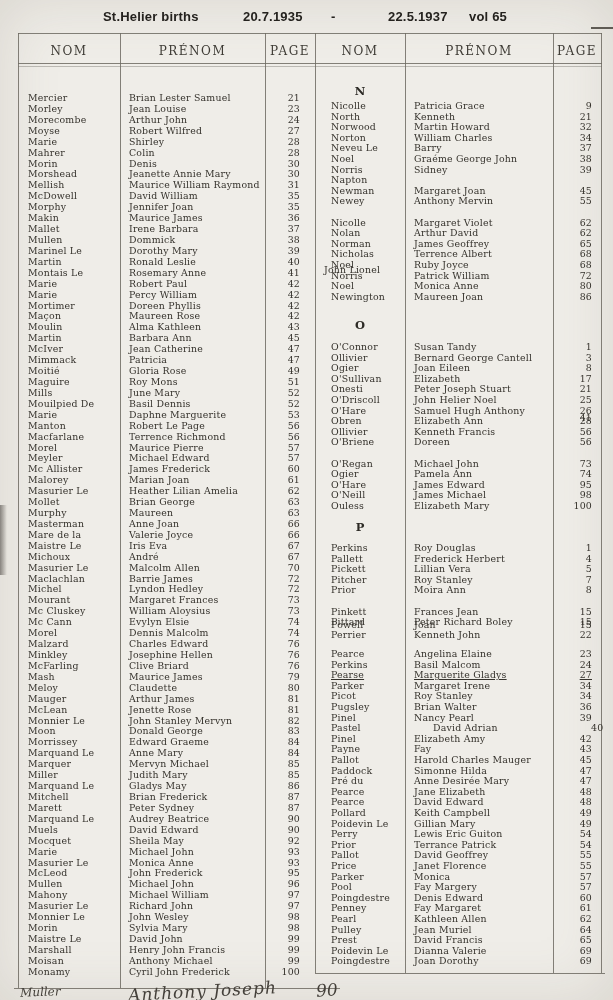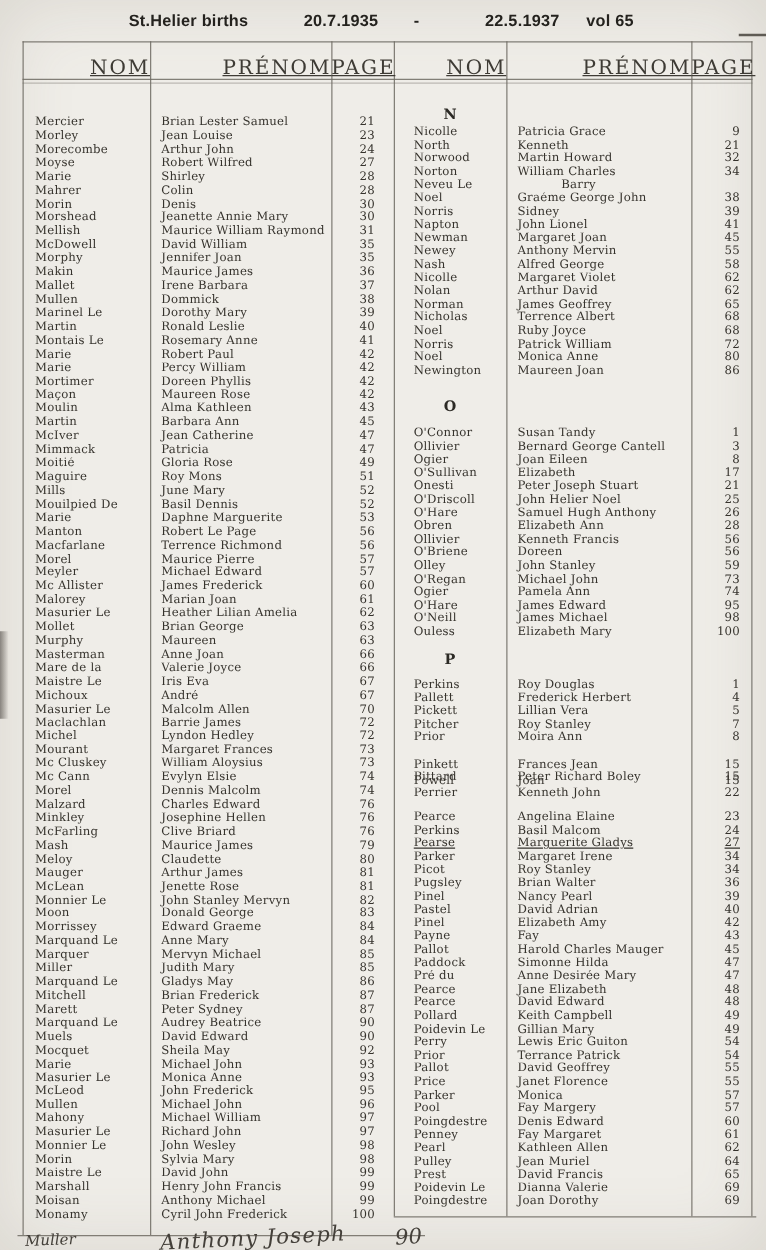--- a/index.html
+++ b/index.html
@@ -17,22 +17,22 @@
   
   .doc-header span{position:absolute;top:9px;font-family:"Liberation Sans","DejaVu Sans",sans-serif;
     font-weight:bold;font-size:13px;color:#24221e;letter-spacing:.2px;}
   .t-title{left:103px;} .t-from{left:243px;} .t-dash{left:331px;}
   .t-to{left:388px;} .t-vol{left:469px;}
   
   .vline,.hline{position:absolute;background:#6f6b63;opacity:.85;}
   .vline{width:1px;} .hline{height:1px;}
   .hline.faint{opacity:.4;}
   
-  .colhead{position:absolute;top:44px;text-align:right;font-size:16px;
-    letter-spacing:1.5px;color:#3e3b35;text-decoration:underline;}
+  .colhead{position:absolute;top:44px;text-align:center;font-size:12px;
+    letter-spacing:1.5px;color:#3e3b35;}
   
   .rows-left{position:absolute;left:18px;top:93px;width:297px;}
   .row{display:flex;height:10.93px;line-height:10.93px;font-size:9.4px;
     letter-spacing:.2px;white-space:nowrap;}
   .rows-left .c-nom{flex:0 0 102px;padding-left:10px;box-sizing:border-box;overflow:hidden;}
   .rows-left .c-prenom{flex:0 0 145px;padding-left:9px;box-sizing:border-box;overflow:hidden;}
   .rows-left .c-page{flex:1;text-align:right;padding-right:15px;box-sizing:border-box;}
   .rows-right{position:absolute;left:315px;top:0;width:287px;height:1000px;}
   .rows-right .row{position:absolute;left:0;width:100%;height:10.6px;line-height:10.6px;}
   .rows-right .c-nom{flex:0 0 90px;padding-left:16px;box-sizing:border-box;overflow:hidden;}
@@ -505,54 +505,49 @@
       <div class="row" style="top: 122.2px;">
         <span class="c-nom">Norwood</span>
         <span class="c-prenom">Martin Howard</span>
         <span class="c-page">32</span>
       </div>
       <div class="row" style="top: 132.8px;">
         <span class="c-nom">Norton</span>
         <span class="c-prenom">William Charles</span>
         <span class="c-page">34</span>
       </div>
-      <div class="row" style="top: 143.4px; gap: 35px;">
+      <div class="row" style="top: 143.4px;">
         <span class="c-nom">Neveu Le</span>
         <span class="c-prenom">Barry</span>
         <span class="c-page">37</span>
       </div>
       <div class="row" style="top: 154px;">
         <span class="c-nom">Noel</span>
         <span class="c-prenom">Graéme George John</span>
         <span class="c-page">38</span>
       </div>
       <div class="row" style="top: 164.6px;">
         <span class="c-nom">Norris</span>
         <span class="c-prenom">Sidney</span>
         <span class="c-page">39</span>
       </div>
-      <div class="row" style="top: 175.2px;">
+      <div class="row" style="top: 175.2px; flex-direction: column;">
         <span class="c-nom">Napton</span>
         <span class="c-prenom">John Lionel</span>
         <span class="c-page">41</span>
       </div>
       <div class="row" style="top: 185.8px;">
         <span class="c-nom">Newman</span>
         <span class="c-prenom">Margaret Joan</span>
         <span class="c-page">45</span>
       </div>
       <div class="row" style="top: 196.4px;">
         <span class="c-nom">Newey</span>
         <span class="c-prenom">Anthony Mervin</span>
         <span class="c-page">55</span>
-      </div>
-      <div class="row" style="top: 207px;">
-        <span class="c-nom">Nash</span>
-        <span class="c-prenom">Alfred George</span>
-        <span class="c-page">58</span>
       </div>
       <div class="row" style="top: 217.6px;">
         <span class="c-nom">Nicolle</span>
         <span class="c-prenom">Margaret Violet</span>
         <span class="c-page">62</span>
       </div>
       <div class="row" style="top: 228.2px;">
         <span class="c-nom">Nolan</span>
         <span class="c-prenom">Arthur David</span>
         <span class="c-page">62</span>
@@ -631,25 +626,20 @@
       <div class="row" style="top: 426.8px;">
         <span class="c-nom">Ollivier</span>
         <span class="c-prenom">Kenneth Francis</span>
         <span class="c-page">56</span>
       </div>
       <div class="row" style="top: 437.4px;">
         <span class="c-nom">O'Briene</span>
         <span class="c-prenom">Doreen</span>
         <span class="c-page">56</span>
       </div>
-      <div class="row" style="top: 448px;">
-        <span class="c-nom">Olley</span>
-        <span class="c-prenom">John Stanley</span>
-        <span class="c-page">59</span>
-      </div>
       <div class="row" style="top: 458.6px;">
         <span class="c-nom">O'Regan</span>
         <span class="c-prenom">Michael John</span>
         <span class="c-page">73</span>
       </div>
       <div class="row" style="top: 469.2px;">
         <span class="c-nom">Ogier</span>
         <span class="c-prenom">Pamela Ann</span>
         <span class="c-page">74</span>
       </div>
@@ -742,21 +732,21 @@
       <div class="row" style="top: 702px;">
         <span class="c-nom">Pugsley</span>
         <span class="c-prenom">Brian Walter</span>
         <span class="c-page">36</span>
       </div>
       <div class="row" style="top: 712.6px;">
         <span class="c-nom">Pinel</span>
         <span class="c-prenom">Nancy Pearl</span>
         <span class="c-page">39</span>
       </div>
-      <div class="row" style="top: 723.2px;">
+      <div class="row" style="top: 723.2px; gap: 19px;">
         <span class="c-nom">Pastel</span>
         <span class="c-prenom">David Adrian</span>
         <span class="c-page">40</span>
       </div>
       <div class="row" style="top: 733.8px;">
         <span class="c-nom">Pinel</span>
         <span class="c-prenom">Elizabeth Amy</span>
         <span class="c-page">42</span>
       </div>
       <div class="row" style="top: 744.4px;">

